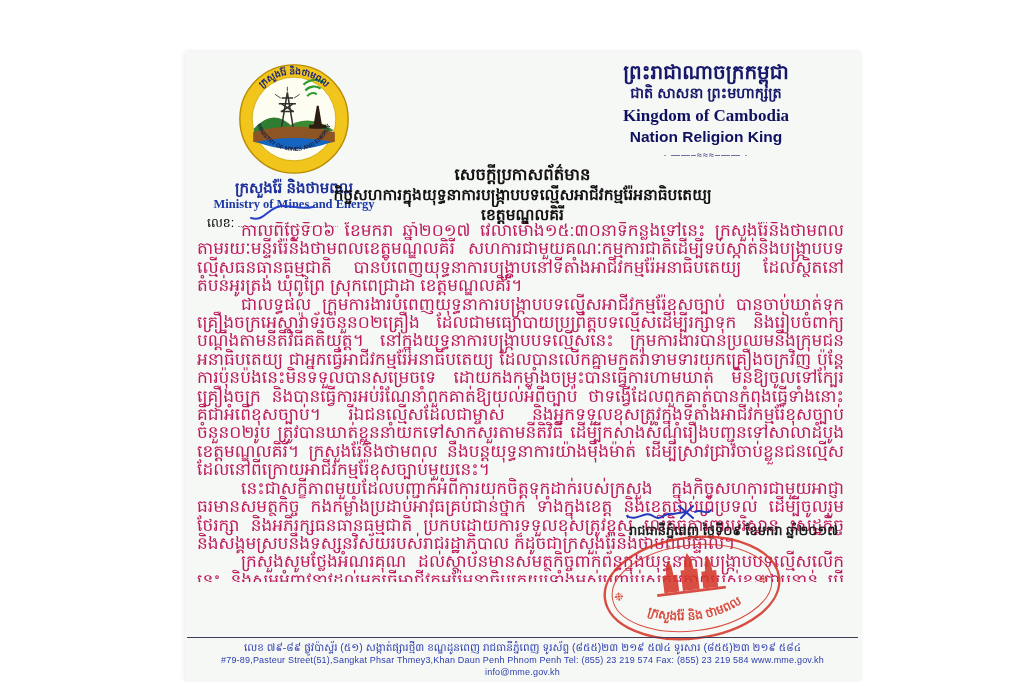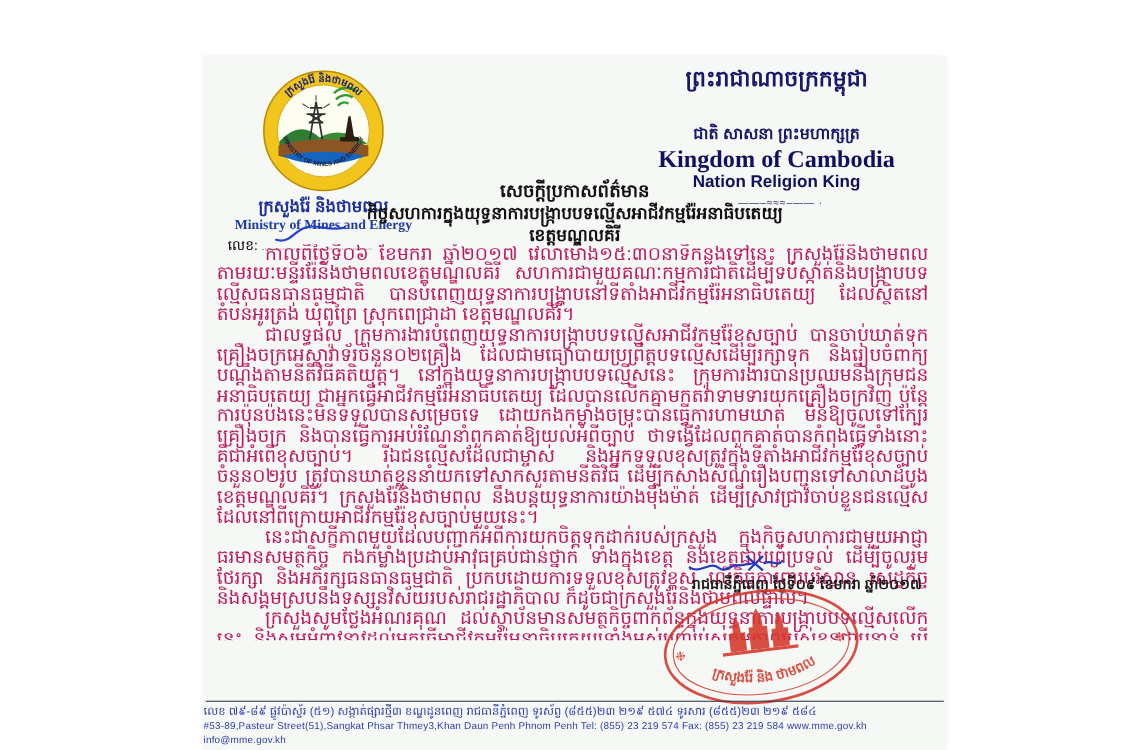--- a/index.html
+++ b/index.html
@@ -15,41 +15,41 @@
   .seal{position:absolute;left:52px;top:10px;width:114px;height:114px;}
   .ministry-kh{position:absolute;left:0px;top:126px;width:218px;text-align:center;
     font-size:15px;font-weight:bold;color:#1d2f9a;}
   .ministry-en{position:absolute;left:0px;top:145px;width:218px;text-align:center;
     font-family:"Liberation Serif", serif;font-size:12.5px;font-weight:bold;color:#1d3aa6;}
   .doc-number{position:absolute;left:22px;top:163px;font-size:12.5px;color:#000000;}
   .doc-number .dots{display:inline-block;width:100px;border-bottom:1.5px dotted #9a9a9a;height:11px;}
   .pen-check{position:absolute;left:62px;top:152px;}
   .kingdom{position:absolute;right:20px;top:8px;width:268px;text-align:center;color:#17176b;}
   .kingdom .kh1{font-size:20px;font-weight:bold;line-height:24px;}
-  .kingdom .kh2{font-size:14.5px;font-weight:bold;line-height:19px;margin-top:29px;}
-  .kingdom .en1{font-family:"Liberation Serif", serif;font-size:22px;font-weight:bold;line-height:22px;color:#101060;margin-top:2px;}
+  .kingdom .kh2{font-size:14.5px;font-weight:bold;line-height:19px;}
+  .kingdom .en1{font-family:"Liberation Serif", serif;font-size:17px;font-weight:bold;line-height:22px;color:#101060;margin-top:2px;}
   .kingdom .en2{font-family:Liberation Sans, sans-serif;font-size:15.5px;font-weight:bold;line-height:20px;color:#101060;}
   .kingdom .divider{font-size:9px;letter-spacing:1px;color:#17176b;margin-top:3px;}
   
   .title-block{position:absolute;left:30px;right:30px;top:112px;text-align:center;color:#121212;}
   .title-block .t1{font-size:16.5px;font-weight:bold;line-height:21px;}
   .title-block .t2{font-size:15.5px;font-weight:bold;line-height:20px;}
   .title-block .t3{font-size:15.5px;font-weight:bold;line-height:20px;}
   
   .body-text{position:absolute;left:12px;right:16px;top:170px;bottom:100px;overflow:hidden;
     font-size:17px;line-height:18.4px;color:#be185d;text-align:justify;}
   .body-text p{margin:0;text-indent:44px;}
   .closing-date{position:absolute;right:22px;top:470px;font-size:13px;color:#1a1a1a;font-weight:bold;}
   .signature{position:absolute;left:438px;top:448px;}
   
   .stamp{position:absolute;left:412px;top:480px;width:190px;height:112px;
     transform:rotate(-7deg);opacity:0.88;}
   
   .footer-rule{position:absolute;left:2px;right:2px;top:585px;border-top:1.5px solid #3c3c55;}
-  .footer{position:absolute;left:0;right:0;top:589px;color:#2b3cae;}
+  .footer{position:absolute;left:0;right:0;top:589px;text-align:center;color:#2b3cae;}
   .footer .f-kh{font-size:10.5px;line-height:13px;}
   .footer .f-en{font-size:9px;line-height:12px;letter-spacing:0.2px;}
 </style>
 </head>
 <body>
 
 <div class="doc-page">
 
   <svg class="seal" viewBox="0 0 120 120">
     <circle cx="60" cy="60" r="57" fill="#f2c51d" stroke="#b98c00" stroke-width="1.5"></circle>
@@ -144,16 +144,16 @@
     <text font-size="13" font-weight="bold" fill="#d5372b">
       <textPath href="#stampArc" startOffset="50%" text-anchor="middle">ក្រសួងរ៉ែ និង ថាមពល</textPath>
     </text>
     <text x="16" y="64" font-size="12" fill="#d5372b">❉</text>
     <text x="172" y="64" font-size="12" fill="#d5372b">❉</text>
   </svg>
 
   <div class="footer-rule"></div>
   <div class="footer">
     <div class="f-kh">លេខ ៧៩-៨៩ ផ្លូវប៉ាស្ទ័រ (៥១) សង្កាត់ផ្សារថ្មី៣ ខណ្ឌដូនពេញ រាជធានីភ្នំពេញ ទូរស័ព្ទ (៨៥៥)២៣ ២១៩ ៥៧៤ ទូរសារ (៨៥៥)២៣ ២១៩ ៥៨៤</div>
-    <div class="f-en">#53-89,Pasteur Street(51),Sangkat Phsar Thmey3,Khan Daun Penh Phnom Penh Tel: (855) 23 219 574 Fax: (855) 23 219 584 www.mme.gov.kh  info@mme.gov.kh</div>
+    <div class="f-en">#79-89,Pasteur Street(51),Sangkat Phsar Thmey3,Khan Daun Penh Phnom Penh Tel: (855) 23 219 574 Fax: (855) 23 219 584 www.mme.gov.kh  info@mme.gov.kh</div>
   </div>
 
 </div>
 
 </body></html>

